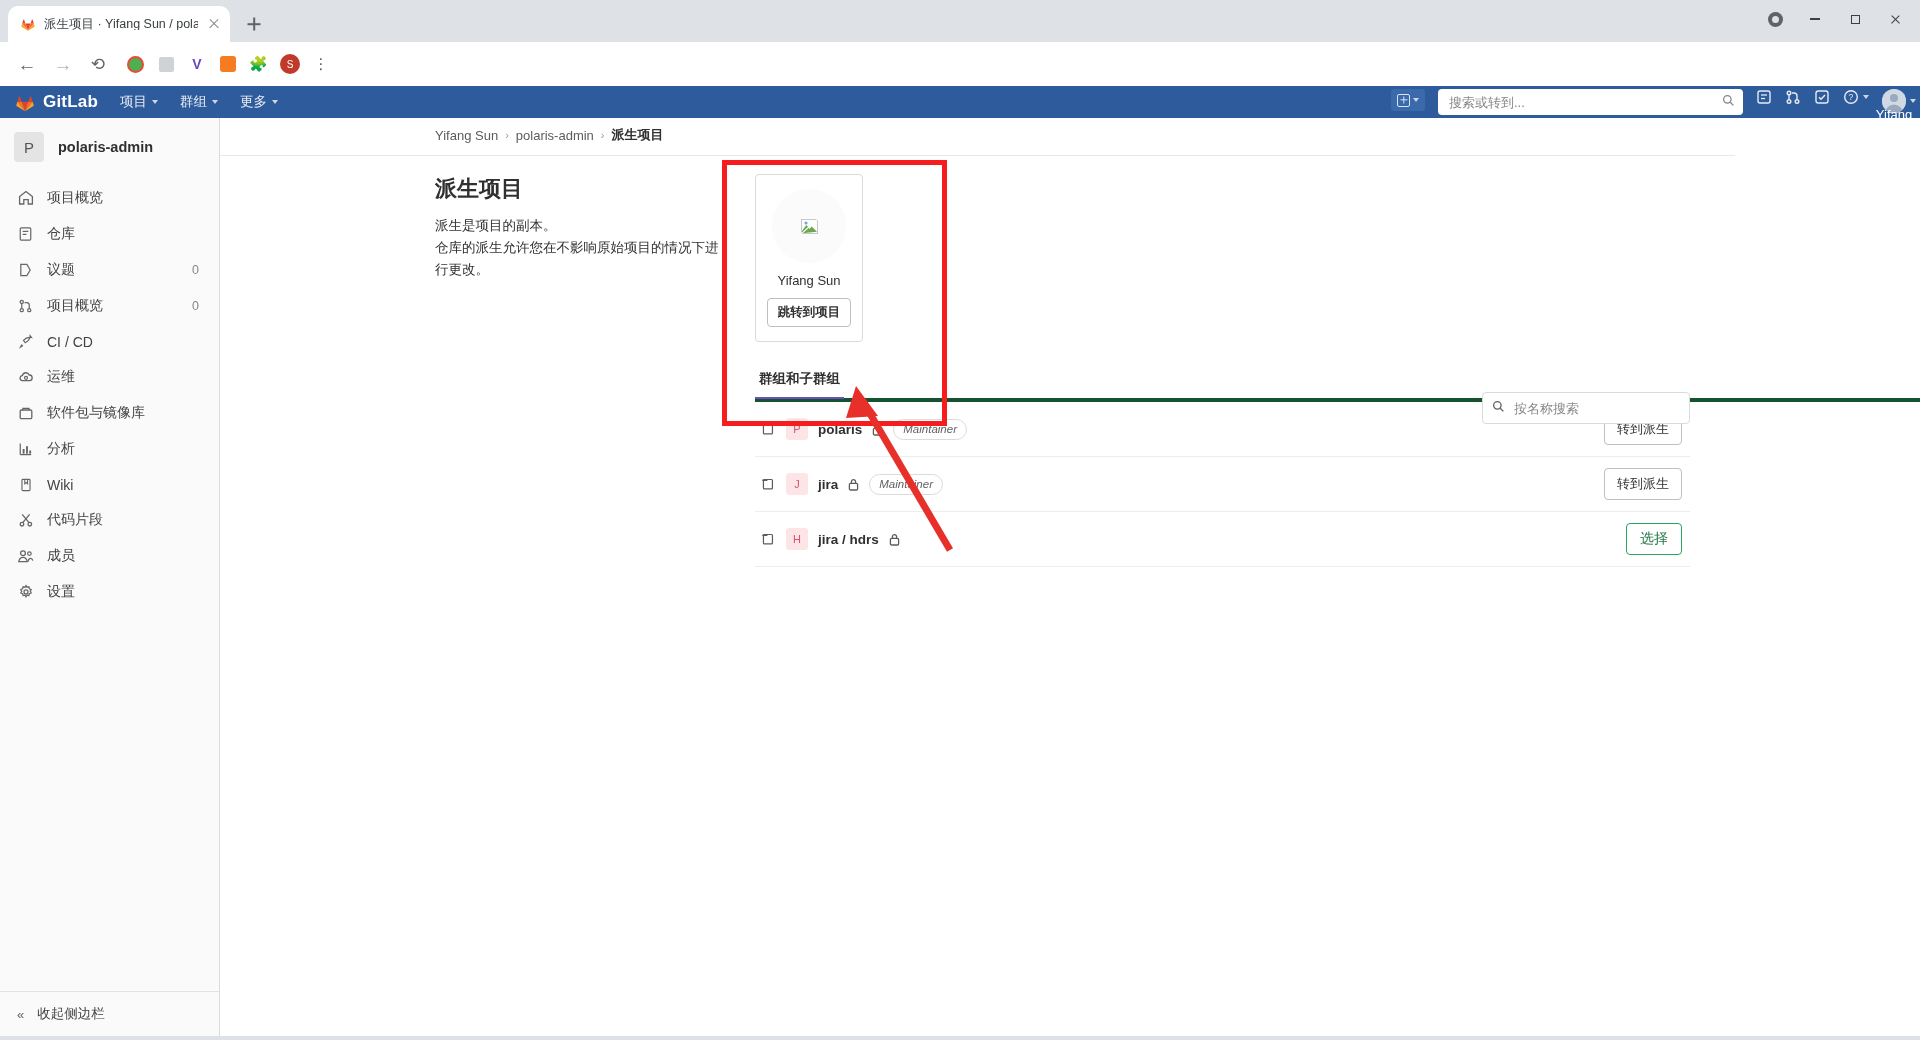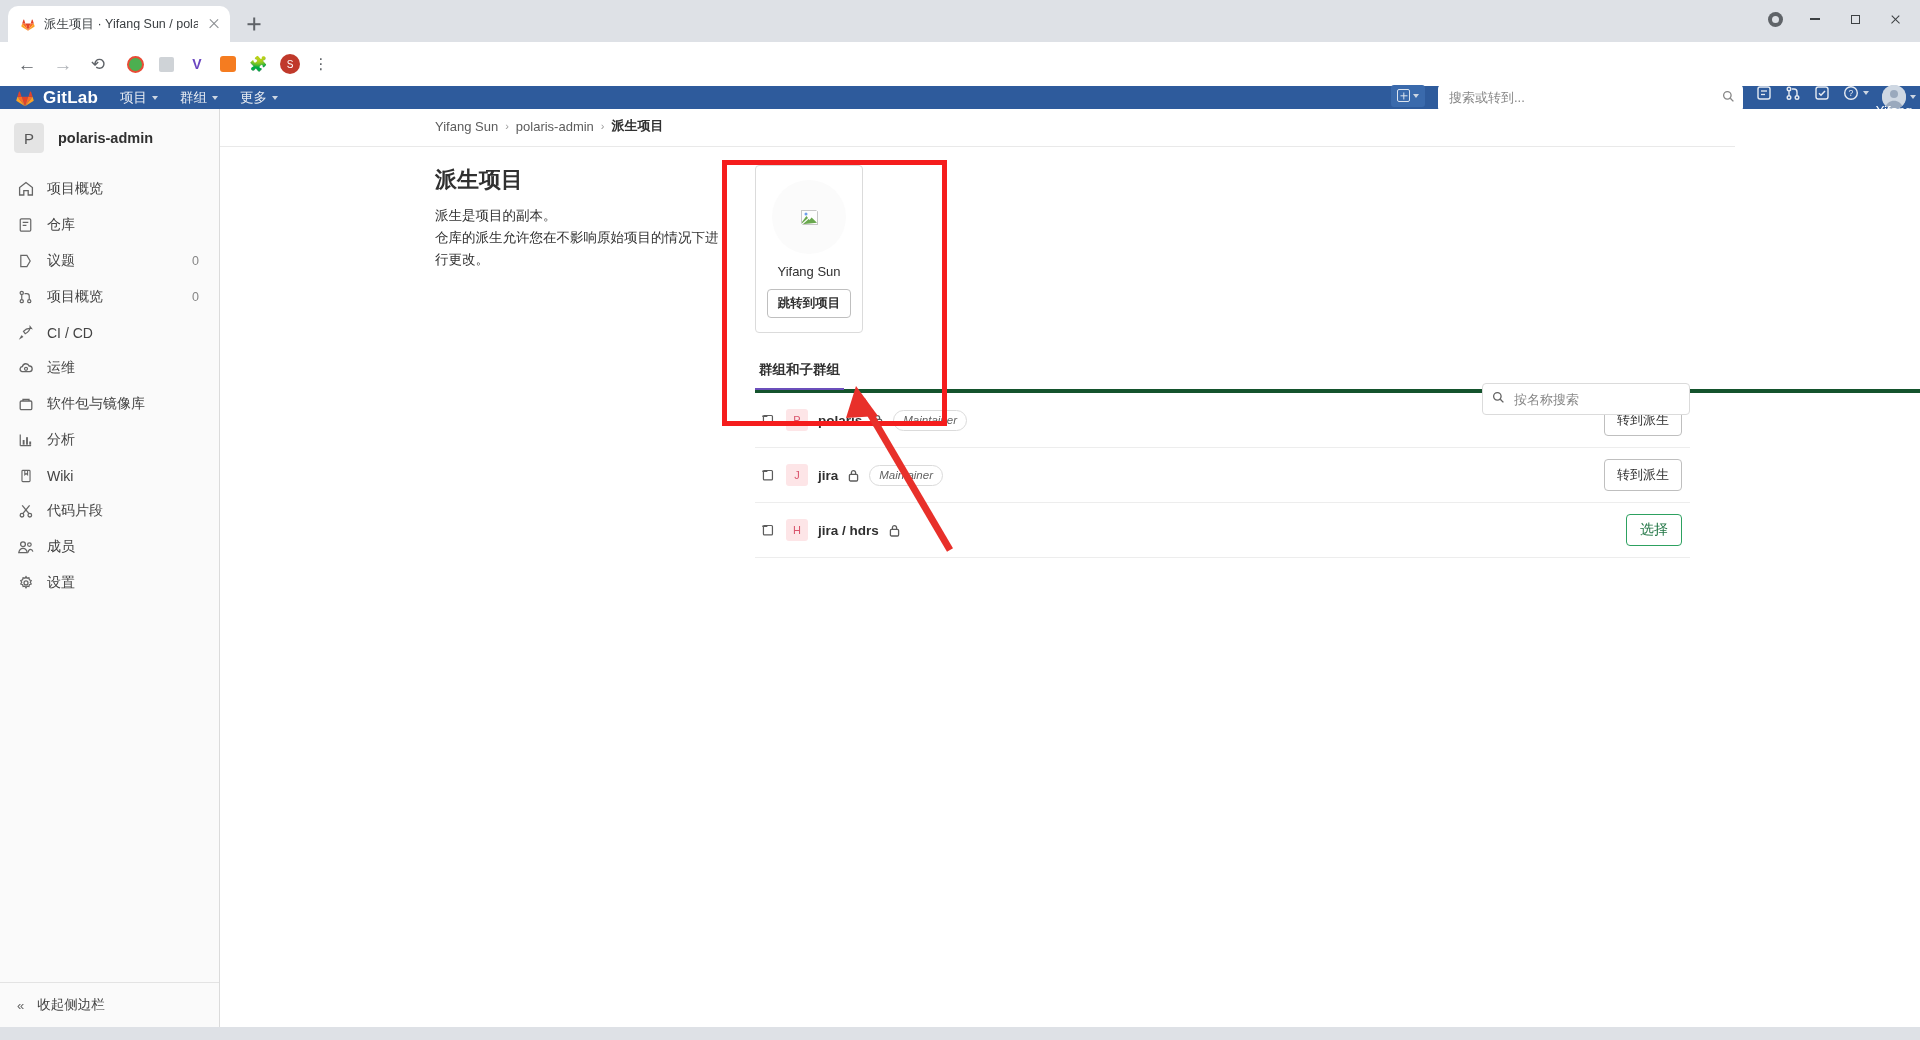--- a/index.html
+++ b/index.html
@@ -73,21 +73,21 @@
   .ext-green { width:17px; height:17px; border-radius:50%; background:#4caf50; border:2.5px solid #e94b35; }
   .ext-gray { width:15px; height:15px; background:#cfd3d7; border-radius:2px; }
   .ext-v { color:#6b46c1; font-weight:bold; font-size:14px; }
   .ext-orange { width:16px; height:16px; border-radius:3px; background:#f57c20; }
   .ext-puzzle { font-size:15px; color:#5f6368; }
   .ext-avatar { width:20px; height:20px; border-radius:50%; background:#c0392b; color:#fff; font-size:10px; display:flex; align-items:center; justify-content:center; }
   .kebab { font-size:15px; color:#5f6368; letter-spacing:0; }
 
   
   .gl-header {
-    height:23px; background:#2e5b9c; display:flex; align-items:center;
+    height:32px; background:#2e5b9c; display:flex; align-items:center;
     padding:0 14px; gap:0; position:relative; color:#fff;
   }
   .gl-logo-wrap { display:flex; align-items:center; gap:7px; margin-right:22px; }
   .gl-logo { width:22px; height:21px; position:relative; }
   .gl-name { font-size:17px; font-weight:600; letter-spacing:.2px; }
   .gl-menu { display:flex; align-items:center; gap:22px; }
   .gl-menu-item { font-size:13.5px; color:#e8ecf2; display:flex; align-items:center; gap:5px; cursor:pointer; }
   .caret { width:0;height:0;border-left:3.5px solid transparent;border-right:3.5px solid transparent;border-top:4.5px solid #cdd6e2; }
   .gl-right { margin-left:auto; display:flex; align-items:flex-start; gap:13px; }
   .gl-newbtn { width:34px; height:22px; background:#3a6aac; border-radius:3px; display:flex; align-items:center; justify-content:center; gap:3px; }
@@ -140,21 +140,21 @@
   .breadcrumb {
     display:flex; align-items:center; gap:7px; font-size:13px; color:#5c5c5c;
     padding:8px 0 11px 215px; border-bottom:1px solid #e9e9e9; margin-right:185px;
   }
   .crumb-sep { color:#9a9a9a; font-size:11px; }
   .crumb-cur { color:#303030; font-weight:600; }
 
   .fork-body { display:flex; padding:18px 0 0 215px; }
   .fork-left { width:290px; flex:0 0 290px; }
   .fork-title { font-size:22px; font-weight:600; color:#303030; margin:0 0 11px 0; }
-  .fork-desc { font-size:13.5px; color:#303030; line-height:1.62;font-family:Liberation Mono, monospace; }
+  .fork-desc { font-size:13.5px; color:#303030; line-height:1.62; }
   .fork-right { flex:1; padding-left:30px; position:relative; }
   .ns-head { font-size:14px; color:#303030; margin-bottom:12px; font-weight:400; }
 
   .ns-card {
     width:108px; border:1px solid #dbdbdb; border-radius:4px; padding:14px 10px 14px;
     text-align:center; background:#fff;
   }
   .ns-ava {
     width:74px;height:74px;border-radius:50%;margin:0 auto 10px;
     background:#fbfbfb; display:flex;align-items:center;justify-content:center; position:relative;

